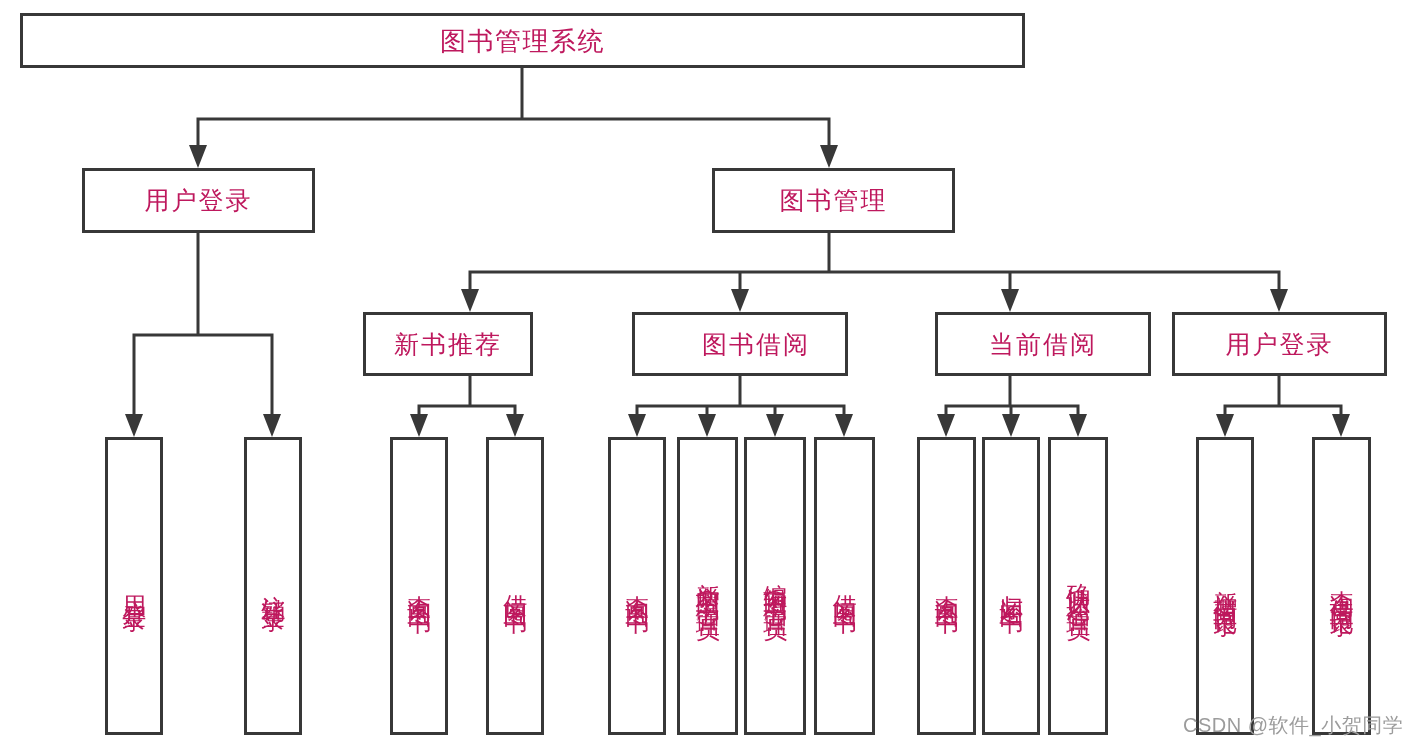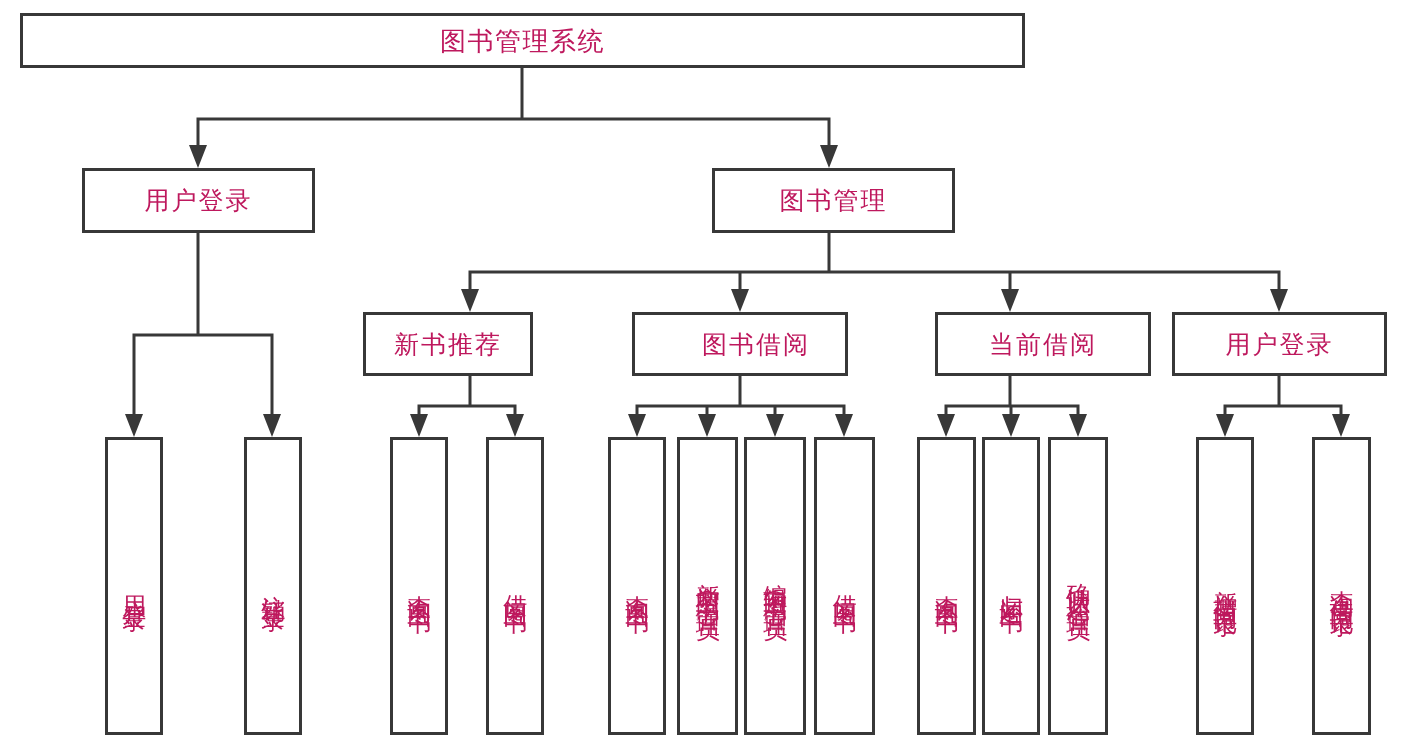--- a/index.html
+++ b/index.html
@@ -138,14 +138,15 @@
     <span class="v-label">确认归还（管理员）</span>
   </div>
 
   <div class="box" style="left:1196px;top:437px;width:58px;height:298px;">
     <span class="v-label">新增借阅记录</span>
   </div>
   <div class="box" style="left:1312px;top:437px;width:59px;height:298px;">
     <span class="v-label">查询借阅记录</span>
   </div>
 
+  <div class="watermark">CSDN @软件_小贺同学</div>
 
 </div>
 
 </body></html>

